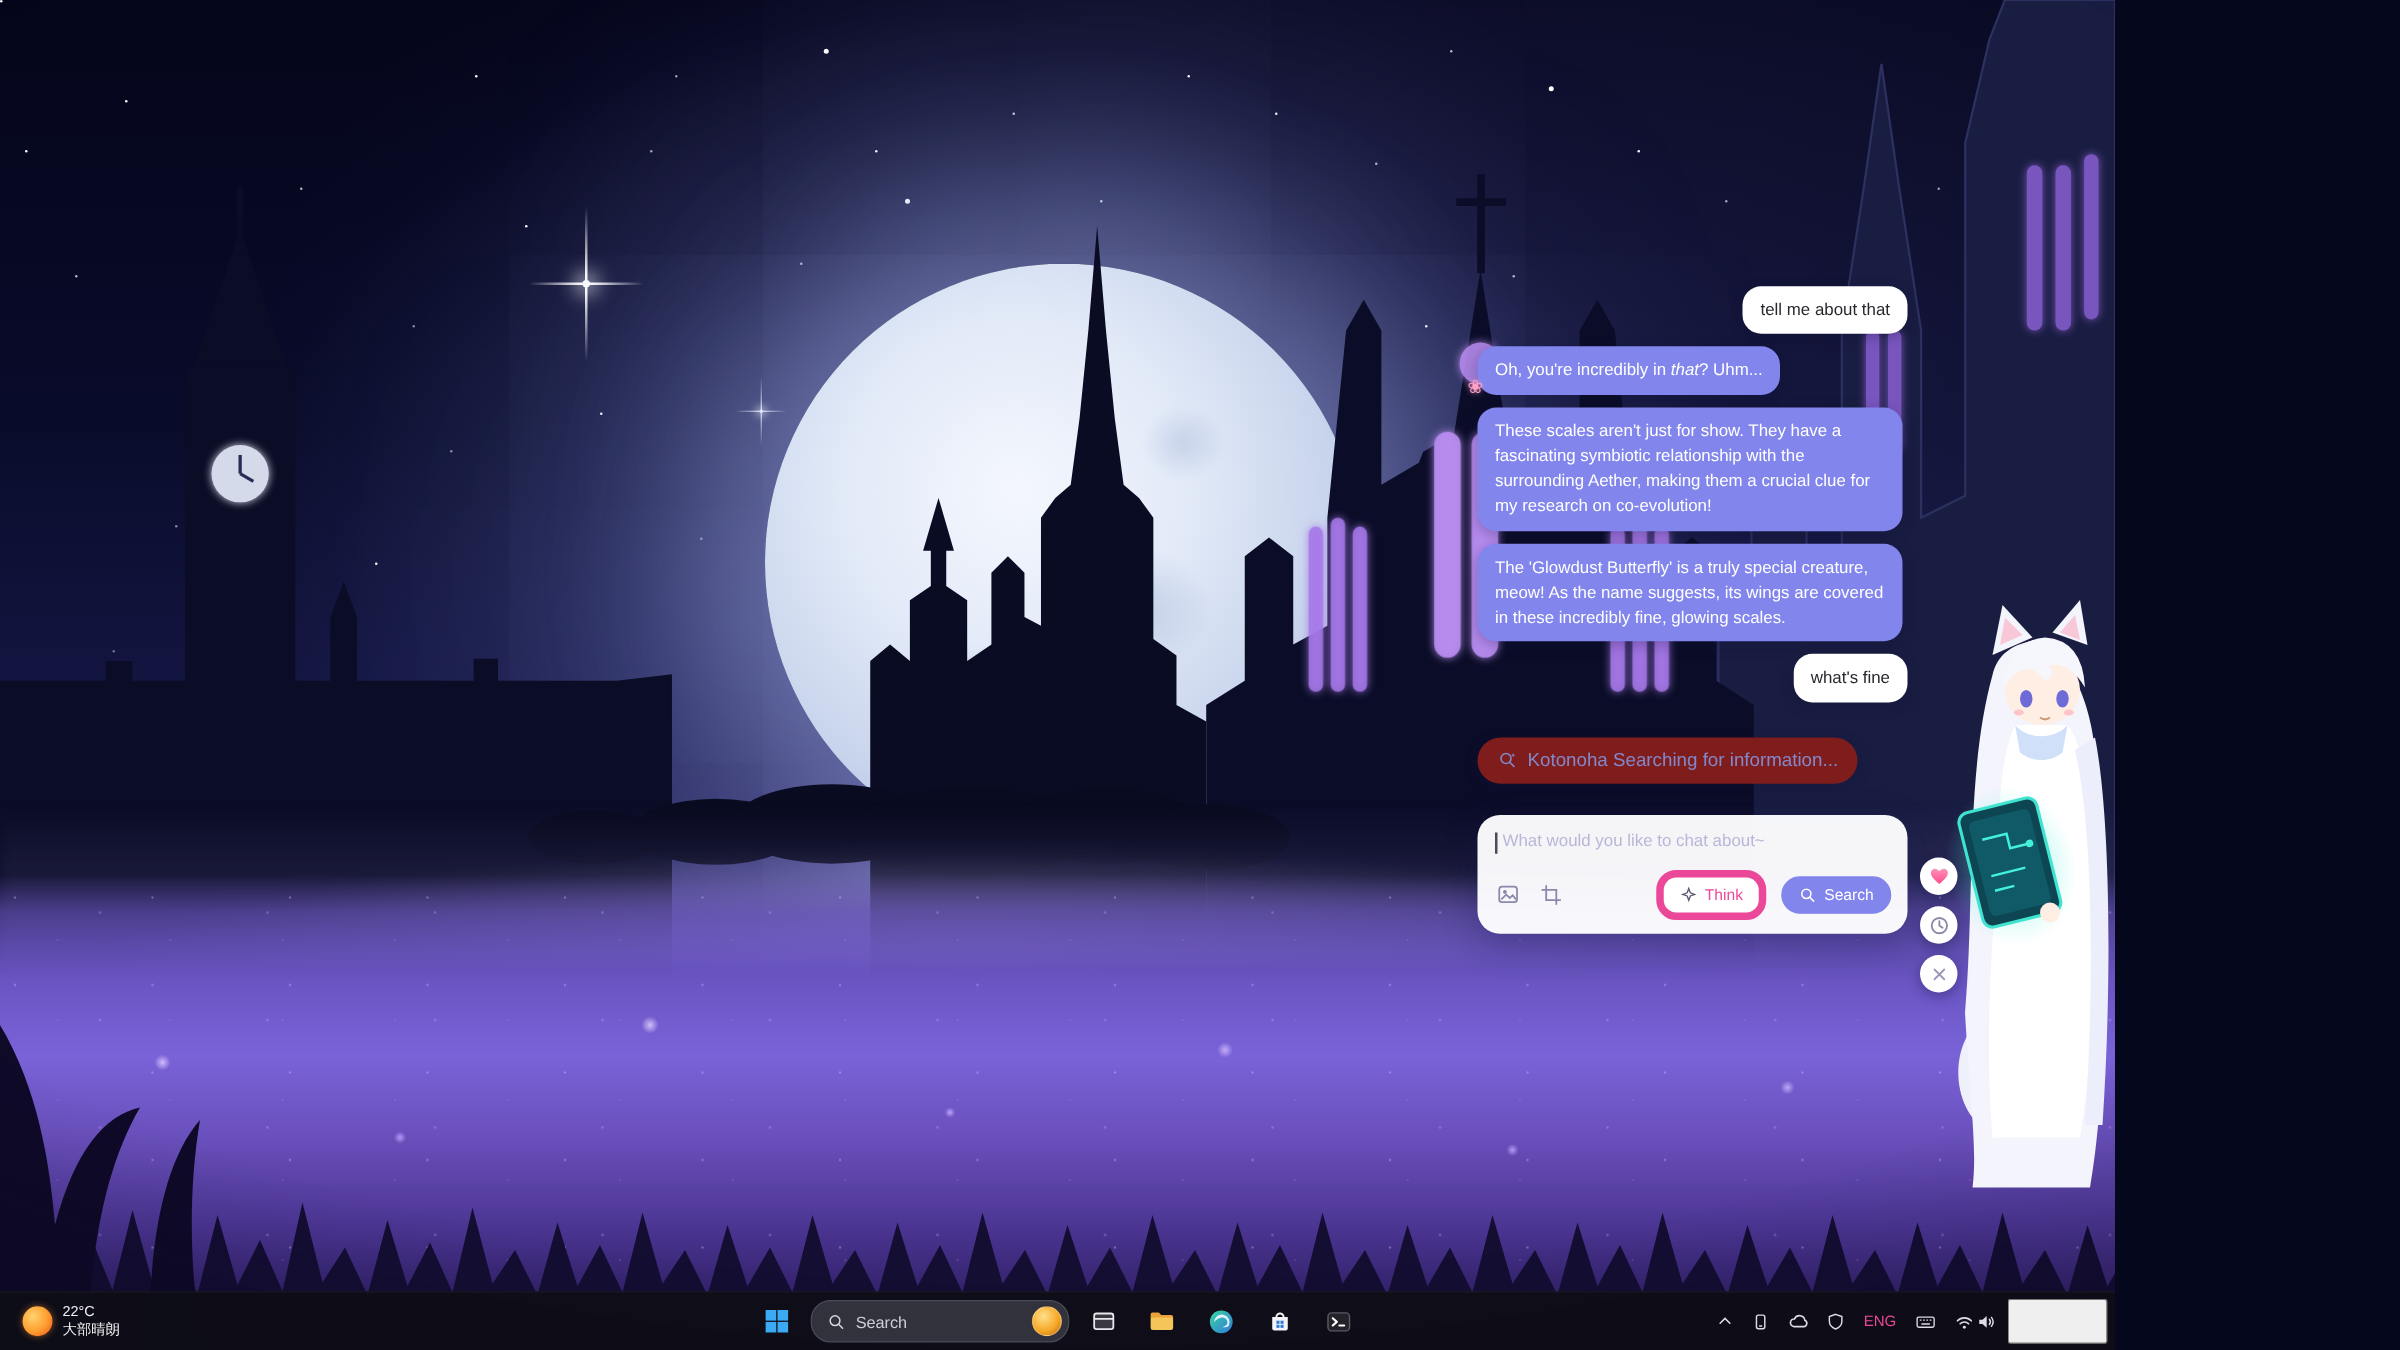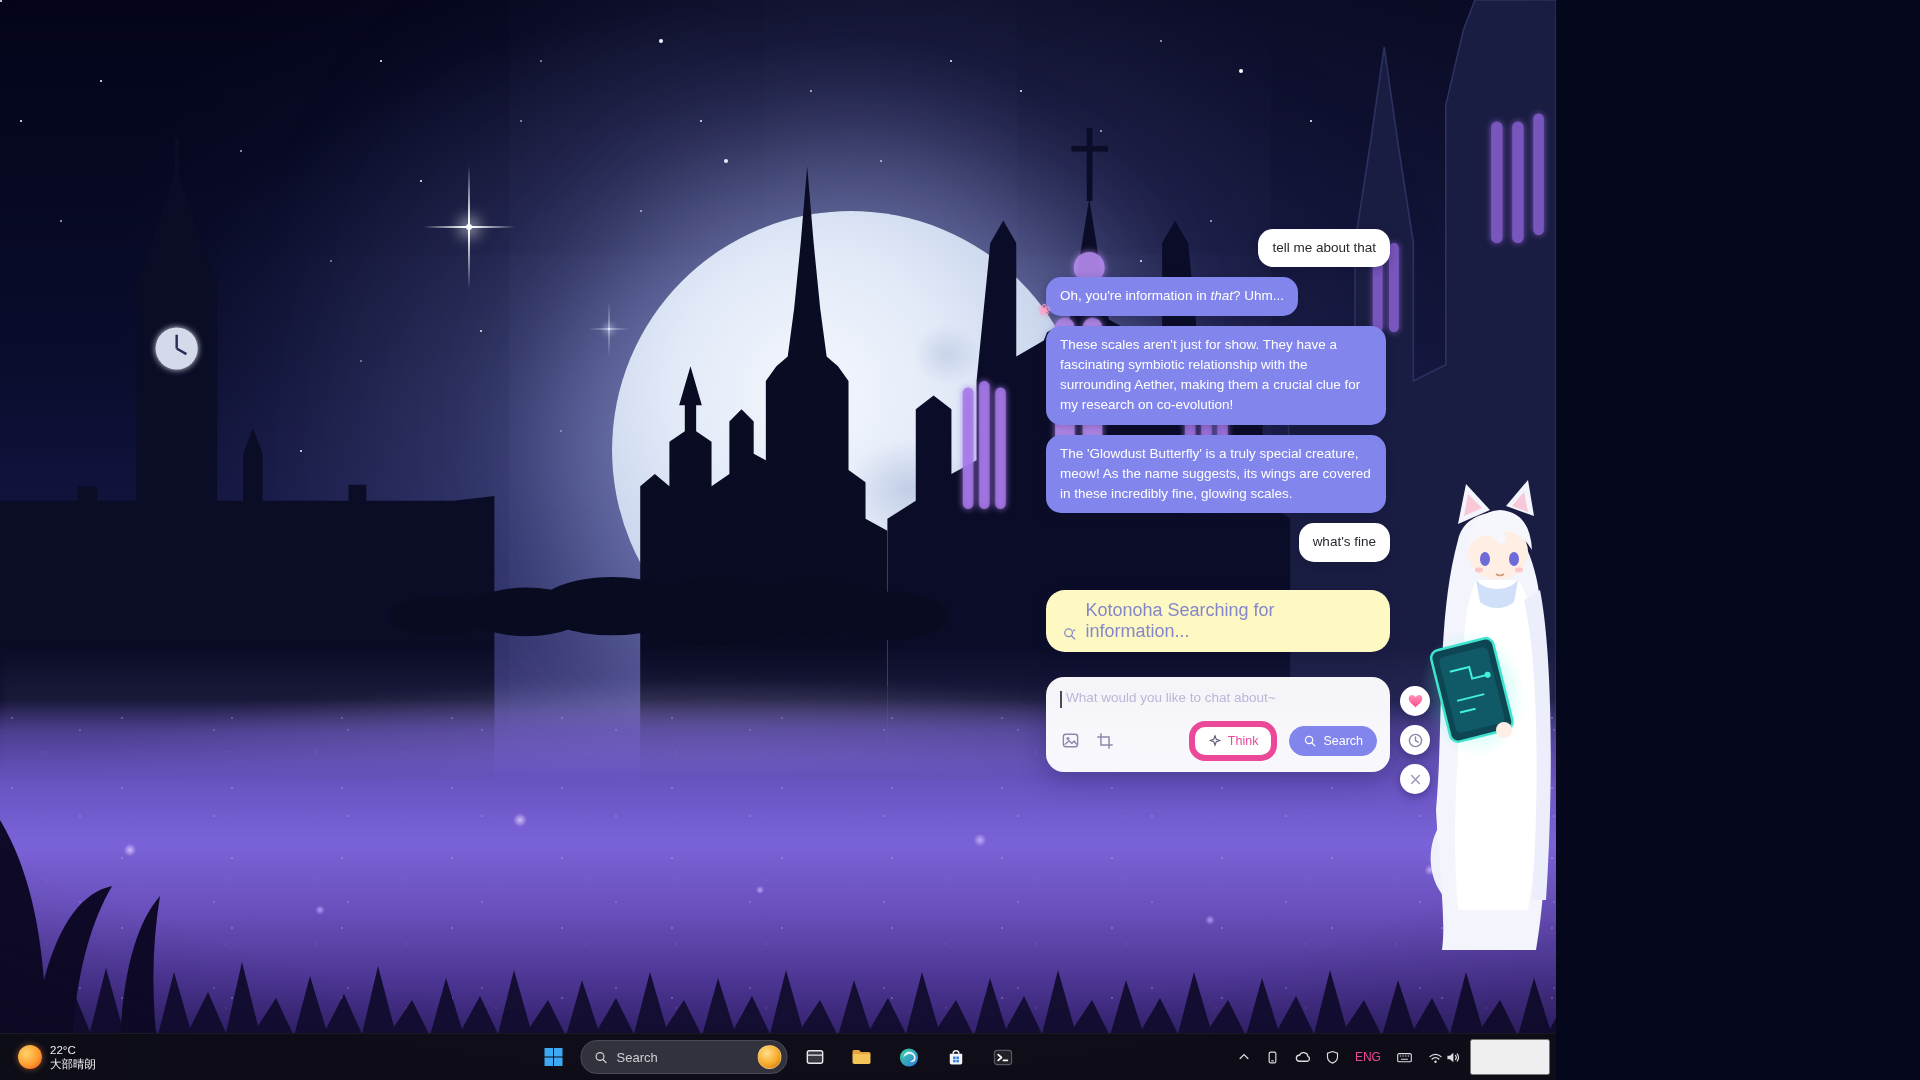--- a/index.html
+++ b/index.html
@@ -1,17 +1,17 @@
 <!DOCTYPE html>
 <html><head>
 <meta charset="utf-8">
 <style>
   html,body{margin:0;padding:0;width:1920px;height:1080px;overflow:hidden;
     font-family:"Liberation Sans","DejaVu Sans",sans-serif;background:#05071d;}
-  .screen{position:relative;width:1556px;height:1080px;overflow:hidden;}
+  .screen{position:relative;width:1692px;height:1080px;overflow:hidden;}
 
   
   .sky{position:absolute;inset:0;z-index:0;background:
     radial-gradient(900px 680px at 45% 40%, rgba(130,140,215,.30), transparent 62%),
     radial-gradient(1400px 900px at 70% 30%, rgba(70,70,140,.25), transparent 70%),
     linear-gradient(180deg,#04051a 0%,#090c2b 32%,#141643 52%,#242257 63%,#35306e 72%,#453a86 78%);}
   .stars{position:absolute;left:0;top:0;width:2px;height:2px;border-radius:50%;background:#fff;z-index:1;
     box-shadow:100px 80px 0 0 #fff,240px 150px 0 0 rgba(255,255,255,.7),380px 60px 0 0 #fff,
     520px 120px 0 0 rgba(255,255,255,.6),660px 40px 0 1px #fff,810px 90px 0 0 rgba(255,255,255,.8),
     950px 60px 0 0 #fff,1100px 130px 0 0 rgba(255,255,255,.7),1240px 70px 0 1px #fff,
@@ -73,22 +73,22 @@
   
   .chat{position:absolute;top:229px;right:166px;width:344px;z-index:10;display:flex;
     flex-direction:column;gap:10px;font-size:13.5px;}
   .msg{border-radius:15px;padding:9px 14px;line-height:1.5;box-shadow:0 3px 10px rgba(15,15,55,.28);
     width:fit-content;max-width:312px;position:relative;}
   .msg.user{align-self:flex-end;background:#ffffff;color:#28282f;}
   .msg.assistant{align-self:flex-start;background:#8185ec;color:#fff;}
   .msg.assistant em{font-style:italic;}
   .blossom{position:absolute;left:-8px;bottom:-6px;color:#ff9fc6;font-size:15px;
     text-shadow:0 0 4px rgba(255,160,200,.8);}
-  .status{align-self:flex-start;display:flex;align-items:flex-end;gap:8px;margin-top:18px;
-    background:#fef9c3;color:#8487c9;border-radius:19px;padding:10px 16px;font-size:18px;
+  .status{align-self:flex-start;display:flex;align-items:center;gap:8px;margin-top:18px;
+    background:#7f1d1d;color:#8487c9;border-radius:19px;padding:10px 16px;font-size:15px;
     box-shadow:0 3px 10px rgba(15,15,55,.25);}
   .composer{margin-top:15px;background:rgba(253,253,255,.97);border-radius:18px;
     padding:13px 13px 11px;box-shadow:0 8px 28px rgba(20,20,70,.3);display:flex;
     flex-direction:column;gap:16px;}
   .input-wrap{position:relative;display:flex;}
   .caret{position:absolute;left:1px;top:1px;width:1.5px;height:17px;background:#4a4a58;}
   .chat-input{border:none;outline:none;background:transparent;font-size:13.5px;color:#b91c1c;
     width:100%;padding:0 0 0 7px;font-family:inherit;}
   .chat-input::placeholder{color:#b9b7d8;}
   .composer-row{display:flex;align-items:center;gap:12px;}
@@ -249,21 +249,21 @@
       <path d="M49 216 h28 M49 228 h16" stroke="#43f0da" stroke-width="2" fill="none"></path>
     </g>
     <circle cx="98" cy="250" r="8" fill="#ffeee4"></circle>
     <path d="M118 120 C132 180 134 300 126 420 L140 420 C148 300 146 170 134 110 Z" fill="#eceefb"></path>
   </svg>
 
   <div class="chat">
     <div class="msg user">tell me about that</div>
     <div class="msg assistant">
       <span class="blossom">❀</span>
-      <span>Oh, you're information in </span><em>that</em><span>? Uhm...</span>
+      <span>Oh, you're incredibly in </span><em>that</em><span>? Uhm...</span>
     </div>
     <div class="msg assistant">These scales aren't just for show. They have a fascinating symbiotic relationship with the surrounding Aether, making them a crucial clue for my research on co-evolution!</div>
     <div class="msg assistant">The 'Glowdust Butterfly' is a truly special creature, meow! As the name suggests, its wings are covered in these incredibly fine, glowing scales.</div>
     <div class="msg user">what's fine</div>
 
     <div class="status">
       <svg width="16" height="16" viewBox="0 0 20 20">
         <circle cx="8.5" cy="8.5" r="5" fill="none" stroke="#8487c9" stroke-width="1.6"></circle>
         <line x1="12.2" y1="12.2" x2="16.4" y2="16.4" stroke="#8487c9" stroke-width="1.6" stroke-linecap="round"></line>
         <path d="M15.6 3 l.6 1.6 1.6 .6 -1.6 .6 -.6 1.6 -.6 -1.6 -1.6 -.6 1.6 -.6 Z" fill="#8487c9"></path>

